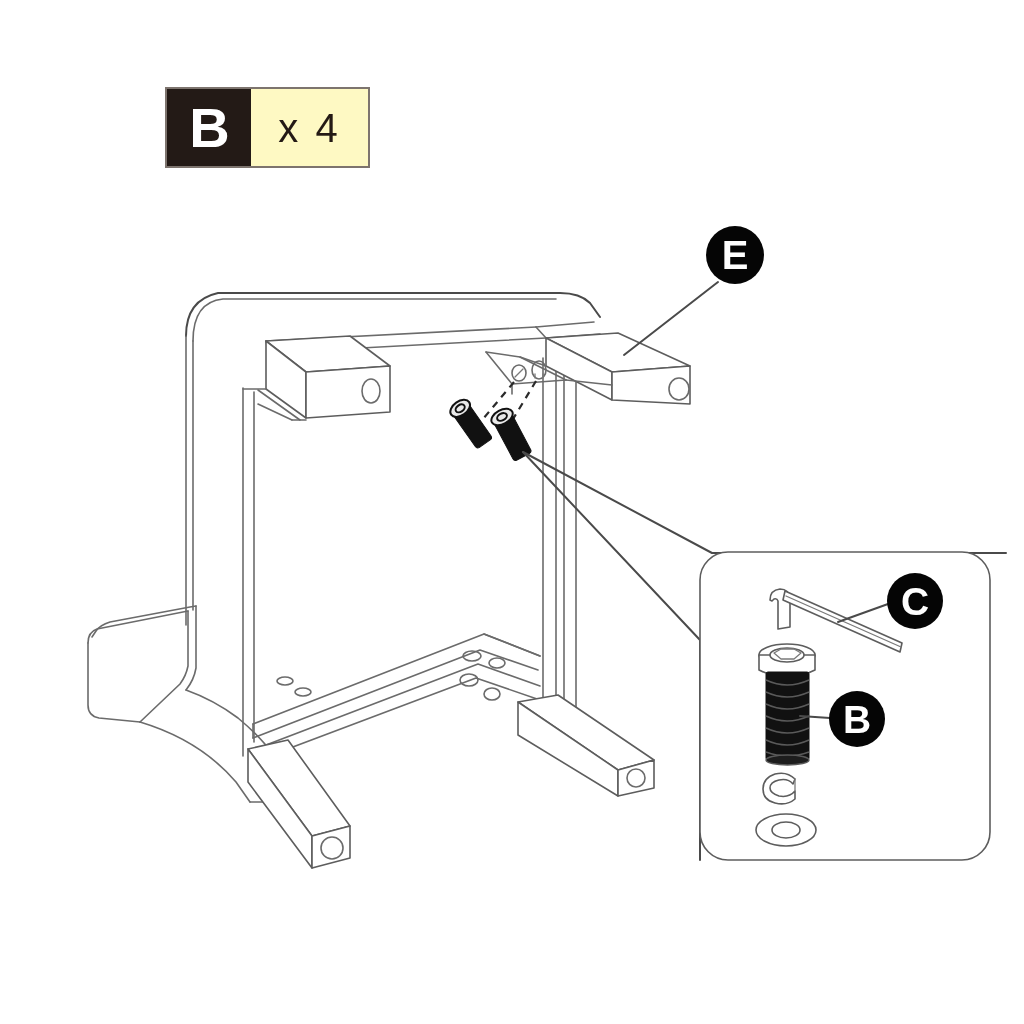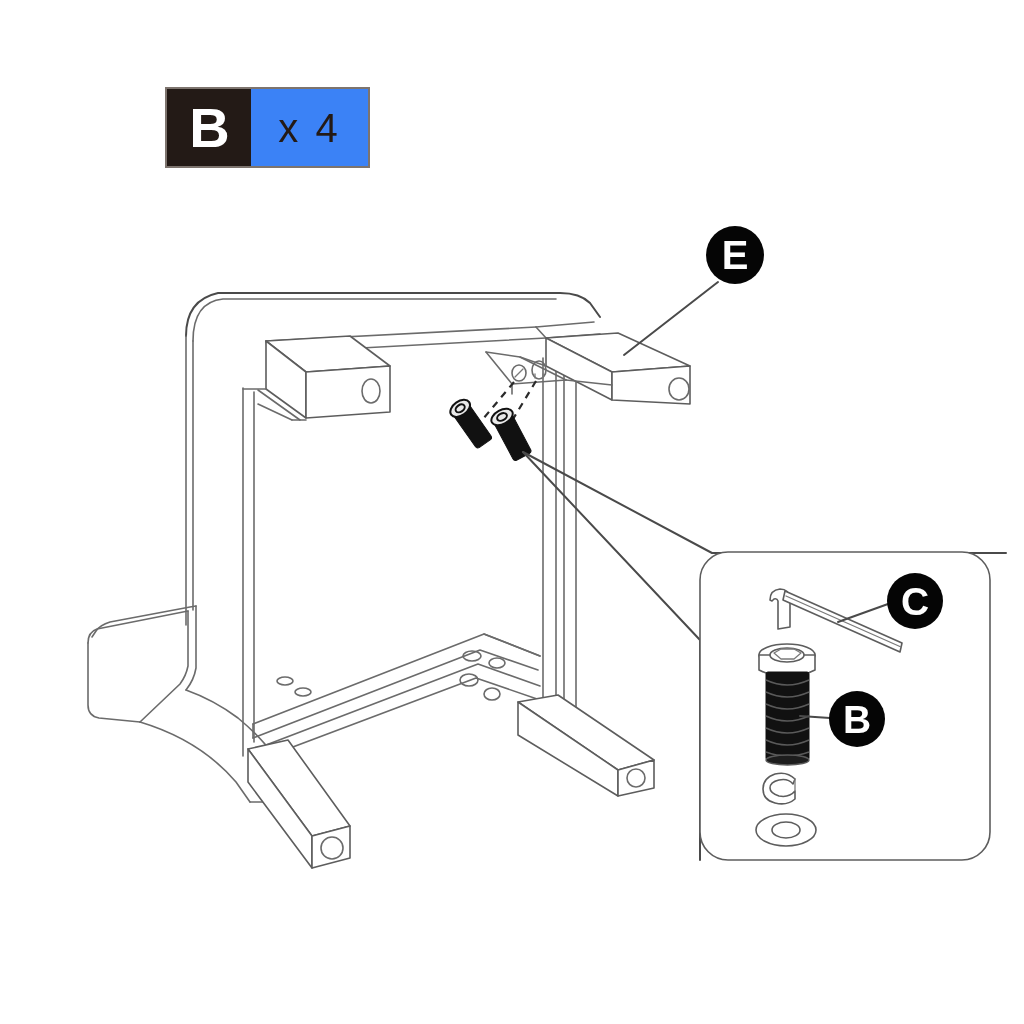--- a/index.html
+++ b/index.html
@@ -137,21 +137,21 @@
     font-weight: bold;
     font-family: "Liberation Sans", sans-serif;
     line-height: 1;
     letter-spacing: -1px;
   }
   #part-badge .badge-qty-box {
     flex: 1;
     display: flex;
     align-items: center;
     justify-content: center;
-    background: #3b82f6;
+    background: #fef9c3;
   }
   #part-badge .badge-qty {
     color: #241a15;
     font-size: 40px;
     font-weight: normal;
     font-family: "Liberation Sans", sans-serif;
     line-height: 1;
     letter-spacing: 3px;
   }
 </style>

